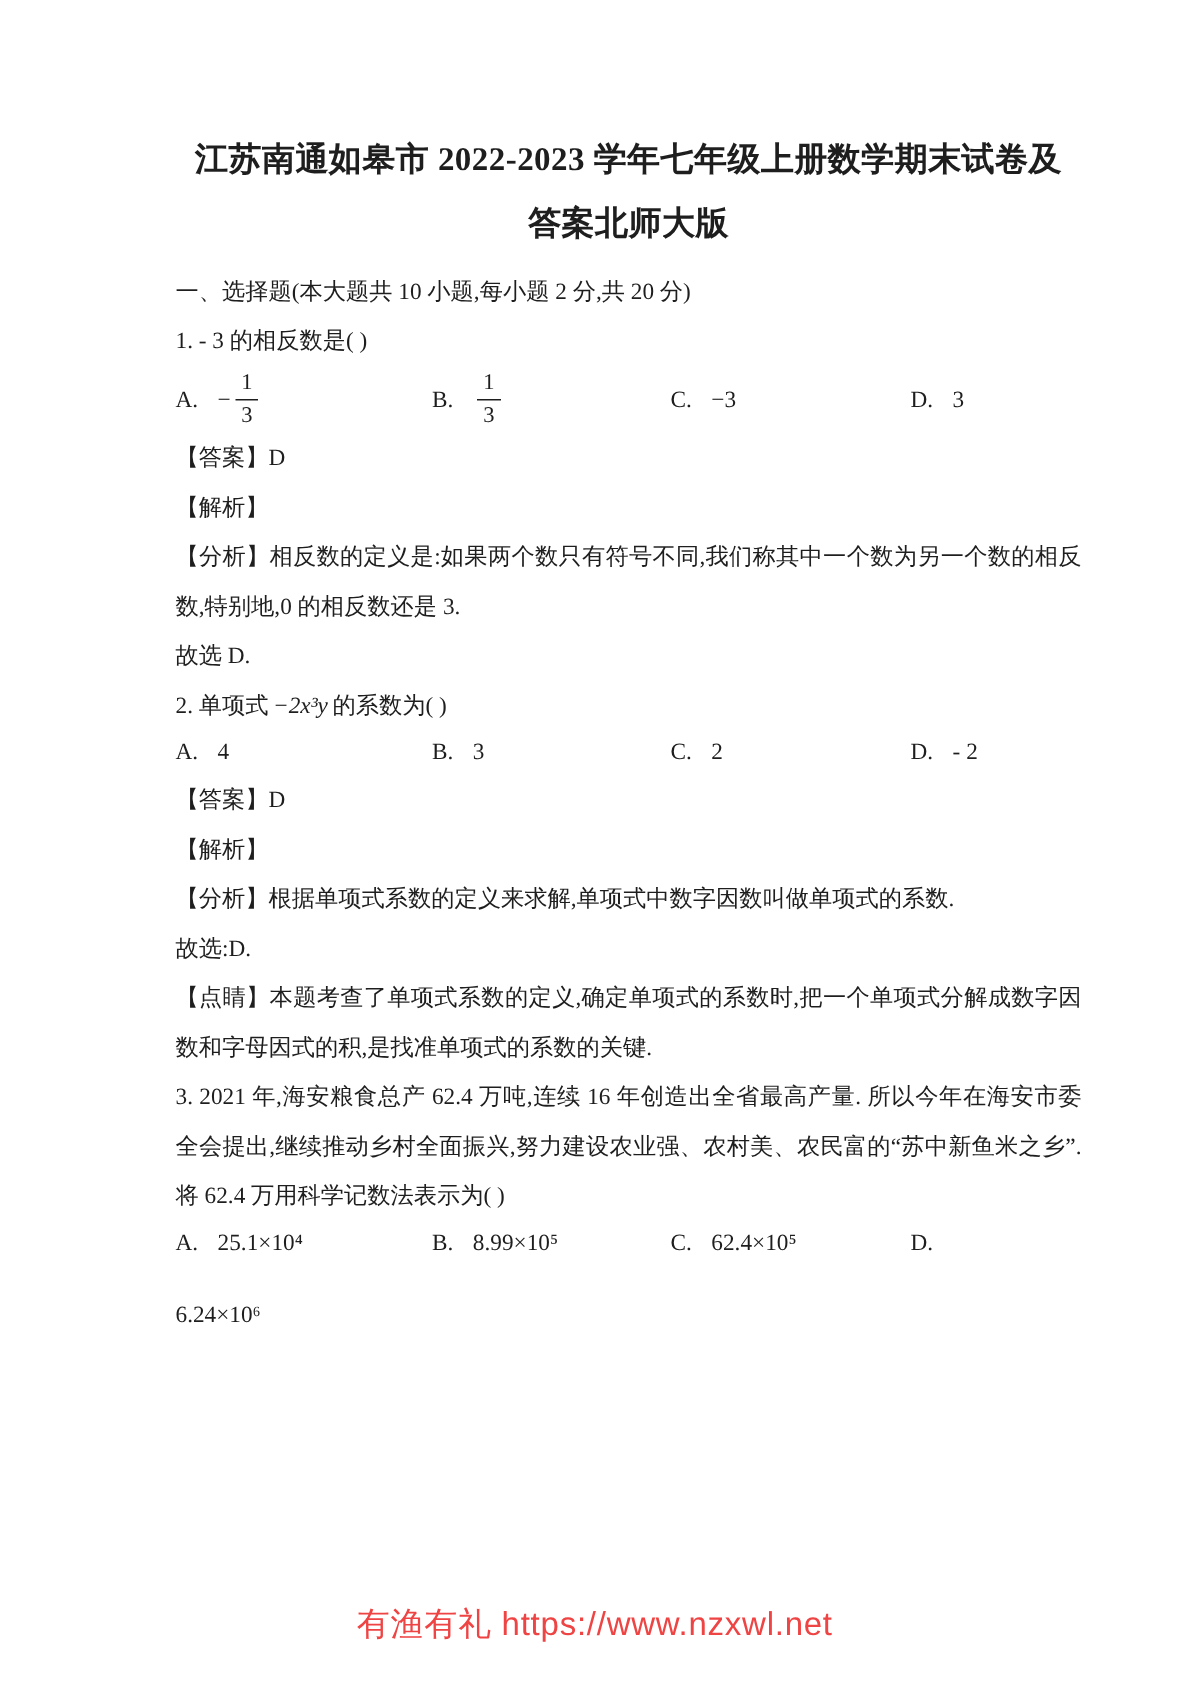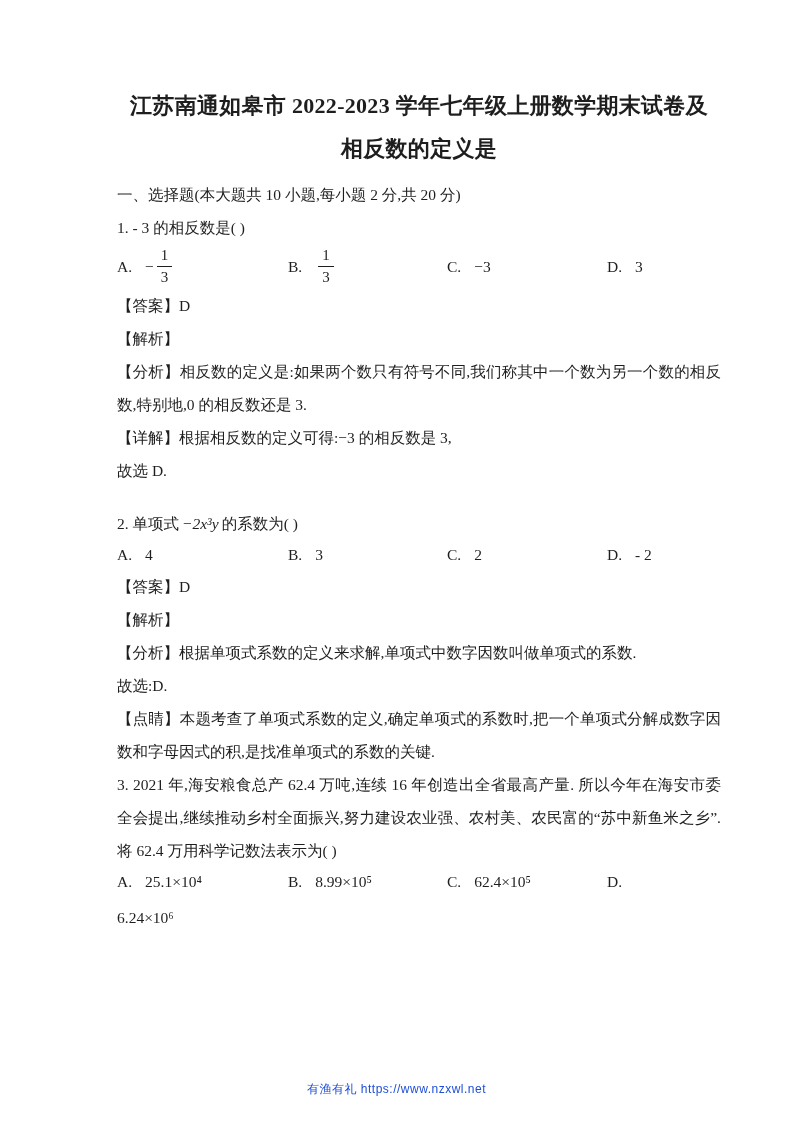--- a/index.html
+++ b/index.html
@@ -28,34 +28,34 @@
   .w4{flex:1 1 auto;}
   .olabel{margin-right:13px;}
   .mpre{margin-right:3px;}
   .frac{
     display:inline-flex;flex-direction:column;align-items:center;
     font-size:15px;line-height:19px;vertical-align:middle;
   }
   .frac .num{border-bottom:1.3px solid #1e1e1e;padding:0 4px 1px 4px;}
   .frac .den{padding-top:1px;}
   .math{font-style:italic;margin:0 3px;}
-  .q2{margin-top:20px;}
-  .overflow-opt{line-height:33px;margin-top:10px;}
+  .q2{}
+  .overflow-opt{line-height:33px;margin-top:22px;}
   .footer{
     position:absolute;left:0;right:0;bottom:24px;text-align:center;
     font-family:"Liberation Sans","DejaVu Sans",sans-serif;
-    font-size:12px;letter-spacing:0.5px;color:#1d4ed8;
+    font-size:22px;letter-spacing:0.5px;color:#ef4444;
   }
 </style>
 </head>
 <body>
 
 <div class="page">
 
-  <h1 class="title"><span>江苏南通如皋市 2022-2023 学年七年级上册数学期末试卷及</span><br><span>相反数的定义是</span></h1>
+  <h1 class="title"><span>江苏南通如皋市 2022-2023 学年七年级上册数学期末试卷及</span><br><span>答案北师大版</span></h1>
 
   <div class="line">一、选择题(本大题共 10 小题,每小题 2 分,共 20 分)</div>
 
   <div>
     <div class="line">1.  - 3 的相反数是(    )</div>
     <div class="opts">
       <div class="opt w1">
         <span class="olabel">A.</span>
         <span class="mpre">−</span>
         <span class="frac">
@@ -76,21 +76,20 @@
         <span>−3</span>
       </div>
       <div class="opt w4">
         <span class="olabel">D.</span>
         <span>3</span>
       </div>
     </div>
     <div class="line">【答案】D</div>
     <div class="line">【解析】</div>
     <div class="line">【分析】相反数的定义是:如果两个数只有符号不同,我们称其中一个数为另一个数的相反数,特别地,0 的相反数还是 3.</div>
-    <div class="line">【详解】根据相反数的定义可得:−3 的相反数是 3,</div>
     <div class="line">故选 D.</div>
   </div>
 
   <div class="q2">
     <div class="line"><span>2.  单项式</span><span class="math">−2x³y</span><span>的系数为(      )</span></div>
     <div class="opts pad">
       <div class="opt w1">
         <span class="olabel">A.</span>
         <span>4</span>
       </div>

